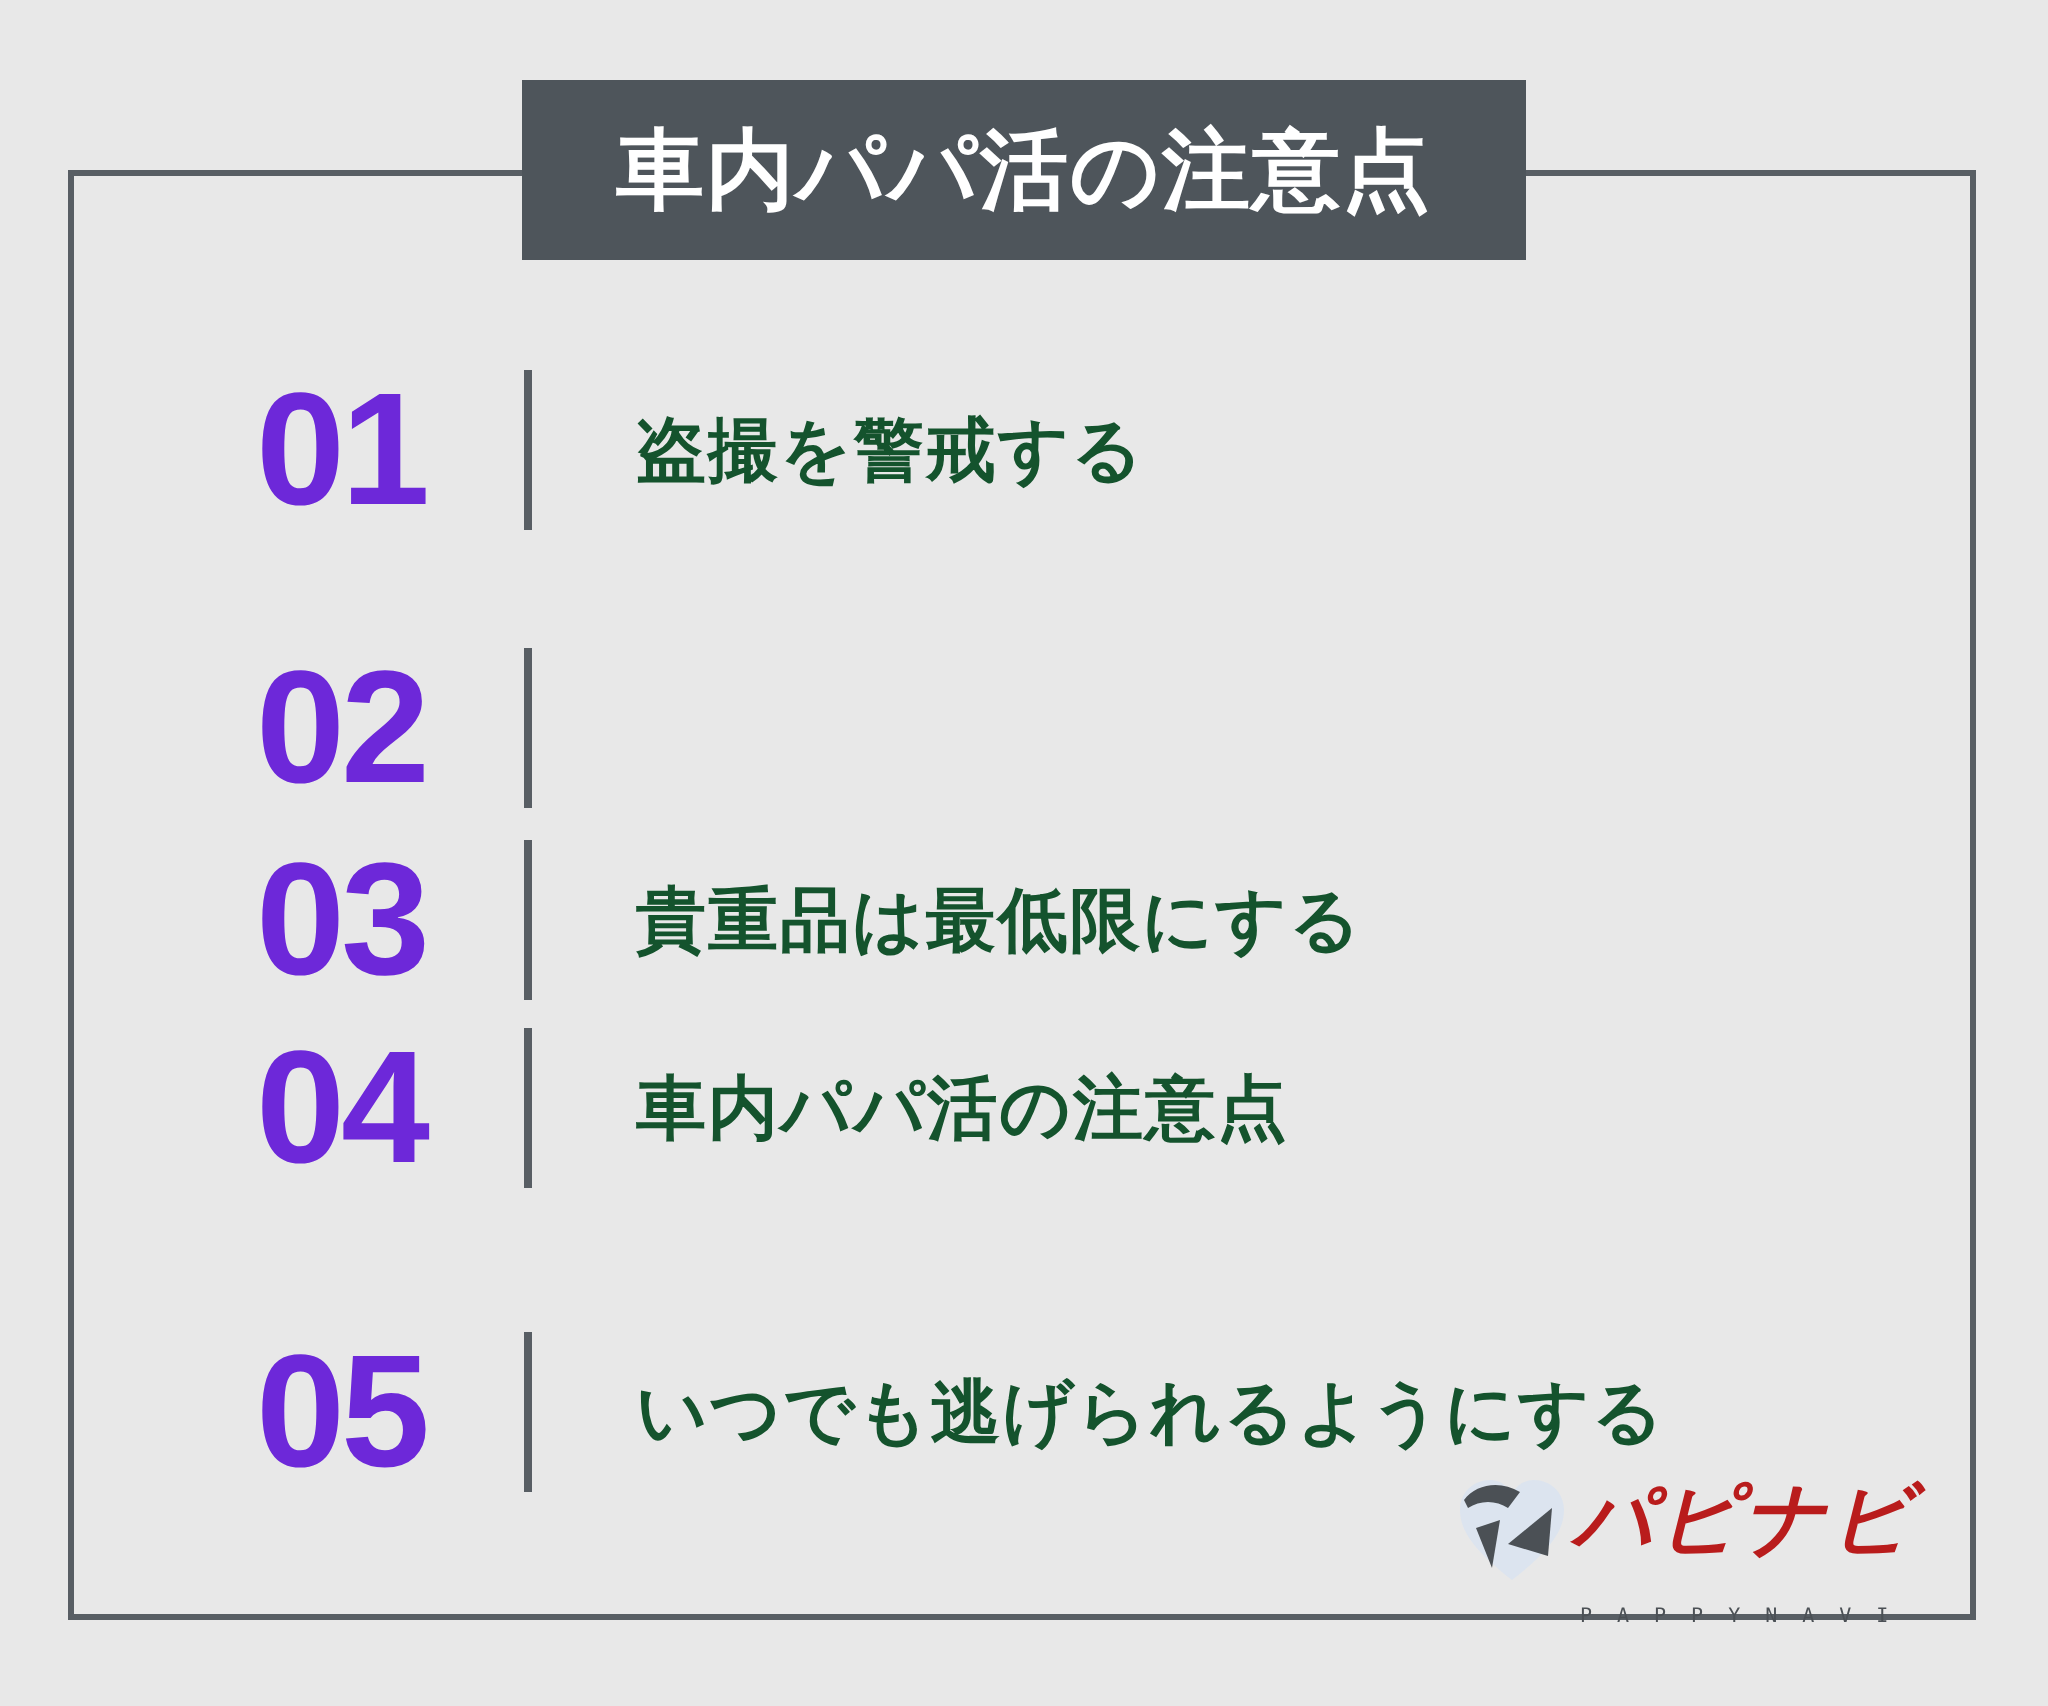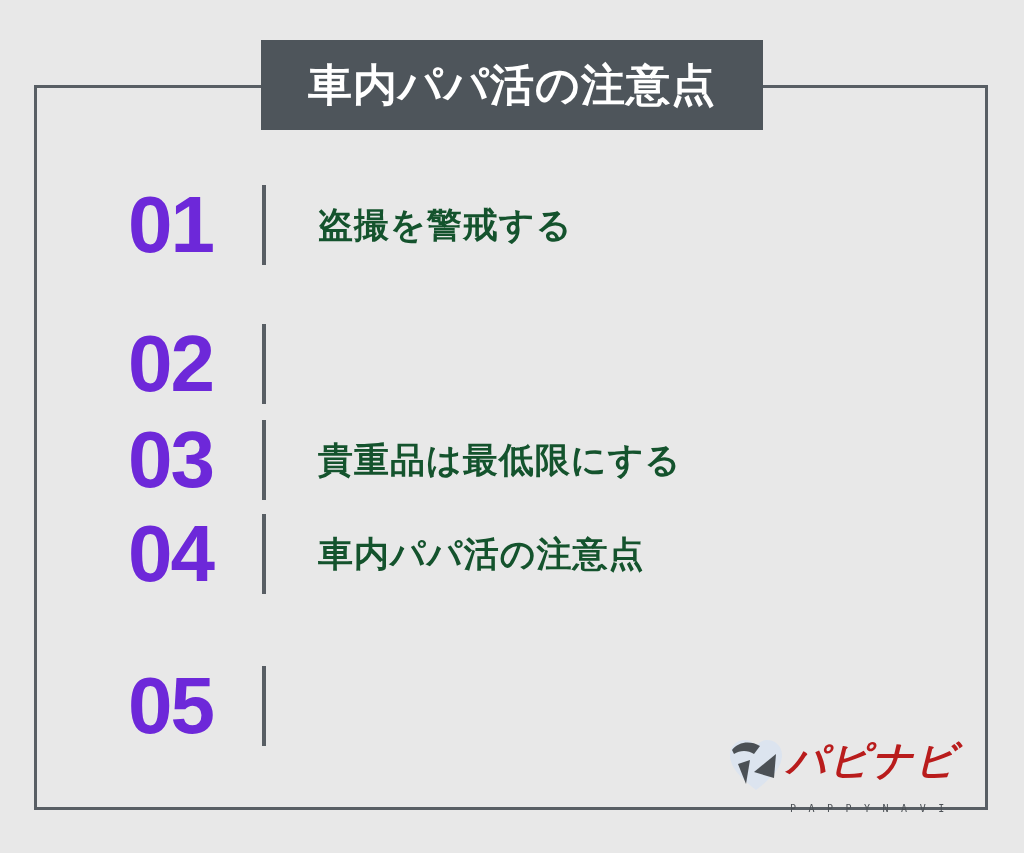--- a/index.html
+++ b/index.html
@@ -115,20 +115,21 @@
 
 <div class="row" style="top:514px;padding-left:48px;">
   <span class="num">04</span>
   <span class="divider"></span>
   <span class="label">車内パパ活の注意点</span>
 </div>
 
 <div class="row" style="top:666px;padding-left:10px;">
   <span class="num">05</span>
   <span class="divider"></span>
+  <span class="label">いつでも逃げられるようにする</span>
 </div>
 
 <div class="logo">
   <svg class="logo-mark" width="56" height="56" viewBox="0 0 56 56">
     <path d="M28 52 C10 38 2 28 2 17 C2 8 9 2 17 2 C22 2 26 5 28 9 C30 5 34 2 39 2 C47 2 54 8 54 17 C54 28 46 38 28 52 Z" fill="#dce4ef"></path>
     <path d="M4 12 C10 4 22 2 32 8 L26 16 C20 12 12 12 6 16 Z" fill="#4b5055"></path>
     <path d="M10 26 L22 22 L18 46 Z" fill="#4b5055"></path>
     <path d="M26 34 L48 16 L46 40 Z" fill="#4b5055"></path>
   </svg>
   <span class="logo-text">パピナビ</span>

